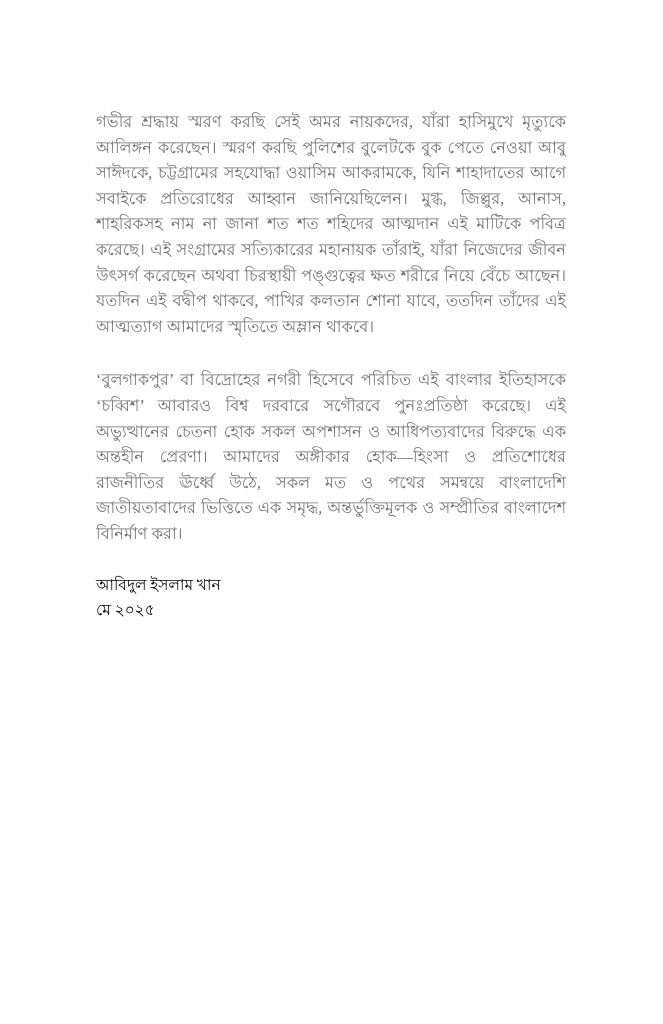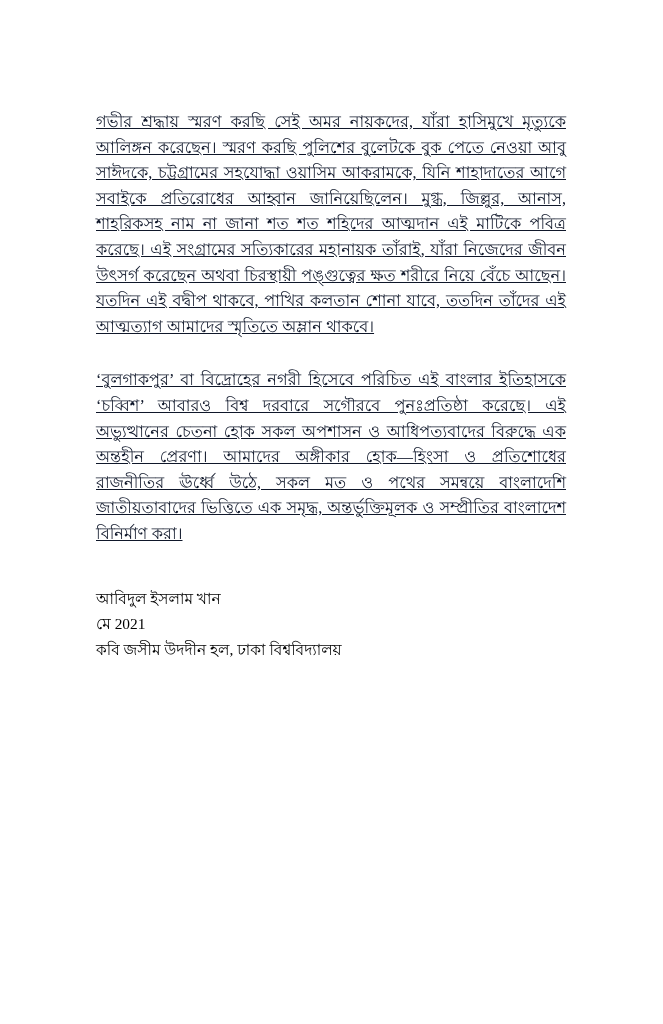--- a/index.html
+++ b/index.html
@@ -30,33 +30,32 @@
     width: 470px;
   }
 
   .body-paragraph {
     margin: 0 0 10px 0;
     font-size: 16.2px;
     line-height: 25.6px;
     text-align: justify;
     text-justify: inter-word;
     word-spacing: 0.02em;
-    color: #0f172a;
+    color: #737373;
     font-weight: 400;
-    text-decoration: underline;
     -webkit-font-smoothing: antialiased;
   }
 
   .body-paragraph.second {
     margin-top: 28px;
     margin-bottom: 0;
   }
 
   .signature-block {
-    margin-top: 38px;
+    margin-top: 24px;
   }
 
   .signature-line {
     margin: 0;
     font-size: 15.4px;
     line-height: 25.6px;
     text-align: left;
     color: #000000;
   }
 
@@ -70,19 +69,18 @@
 <div class="page">
 
   <div class="text-column">
 
     <p class="body-paragraph">গভীর শ্রদ্ধায় স্মরণ করছি সেই অমর নায়কদের, যাঁরা হাসিমুখে মৃত্যুকে আলিঙ্গন করেছেন। স্মরণ করছি পুলিশের বুলেটকে বুক পেতে নেওয়া আবু সাঈদকে, চট্টগ্রামের সহযোদ্ধা ওয়াসিম আকরামকে, যিনি শাহাদাতের আগে সবাইকে প্রতিরোধের আহ্বান জানিয়েছিলেন। মুগ্ধ, জিল্লুর, আনাস, শাহরিকসহ নাম না জানা শত শত শহিদের আত্মদান এই মাটিকে পবিত্র করেছে। এই সংগ্রামের সত্যিকারের মহানায়ক তাঁরাই, যাঁরা নিজেদের জীবন উৎসর্গ করেছেন অথবা চিরস্থায়ী পঙ্গুত্বের ক্ষত শরীরে নিয়ে বেঁচে আছেন। যতদিন এই বদ্বীপ থাকবে, পাখির কলতান শোনা যাবে, ততদিন তাঁদের এই আত্মত্যাগ আমাদের স্মৃতিতে অম্লান থাকবে।</p>
 
     <p class="body-paragraph second">‘বুলগাকপুর’ বা বিদ্রোহের নগরী হিসেবে পরিচিত এই বাংলার ইতিহাসকে ‘চব্বিশ’ আবারও বিশ্ব দরবারে সগৌরবে পুনঃপ্রতিষ্ঠা করেছে। এই অভ্যুত্থানের চেতনা হোক সকল অপশাসন ও আধিপত্যবাদের বিরুদ্ধে এক অন্তহীন প্রেরণা। আমাদের অঙ্গীকার হোক—হিংসা ও প্রতিশোধের রাজনীতির ঊর্ধ্বে উঠে, সকল মত ও পথের সমন্বয়ে বাংলাদেশি জাতীয়তাবাদের ভিত্তিতে এক সমৃদ্ধ, অন্তর্ভুক্তিমূলক ও সম্প্রীতির বাংলাদেশ বিনির্মাণ করা।</p>
 
     <div class="signature-block">
       <p class="signature-line name">আবিদুল ইসলাম খান</p>
-      <p class="signature-line">মে 2021</p>
-      <p class="signature-line">কবি জসীম উদদীন হল, ঢাকা বিশ্ববিদ্যালয়</p>
+      <p class="signature-line">মে ২০২৫</p>
     </div>
 
   </div>
 
 </div>
 
 </body></html>

